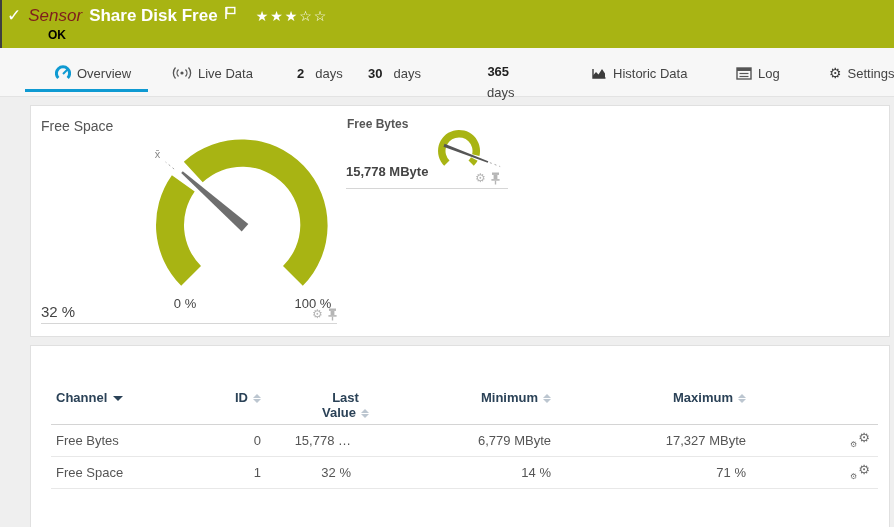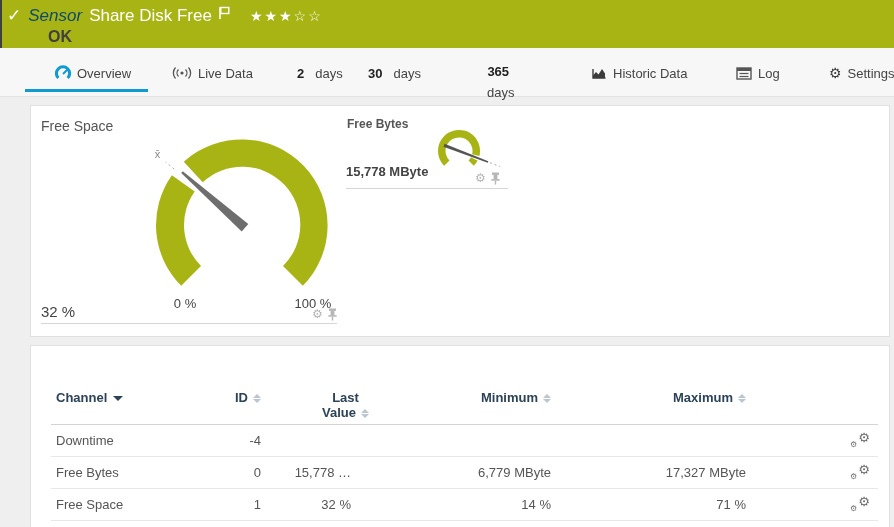--- a/index.html
+++ b/index.html
@@ -5,25 +5,25 @@
   * { margin:0; padding:0; box-sizing:border-box; }
   html,body { width:894px; height:527px; overflow:hidden; background:#efefef;
               font-family:"Liberation Sans","DejaVu Sans",sans-serif; }
   .app { position:relative; width:894px; height:527px; background:#efefef; }
 
   
   .topbar { position:absolute; left:0; top:0; width:894px; height:48px; background:#a8b413; }
   .topbar .edge { position:absolute; left:0; top:0; width:2px; height:48px; background:#3f3f3f; }
   .hrow { position:absolute; left:7px; top:5px; display:flex; align-items:center; }
   .check { color:#fff; font-size:17px; font-weight:bold; margin-right:7px; }
-  .sensor-type { color:#0c4a6e; font-size:17px; font-style:italic; margin-right:7px; }
-  .sensor-title { color:#fff; font-size:17px; font-weight:normal; }
+  .sensor-type { color:#7f1d1d; font-size:17px; font-style:italic; margin-right:7px; }
+  .sensor-title { color:#fff; font-size:17px; font-weight:bold; }
   .flagicon { margin:-6px 0 0 6px; }
   .stars { color:#fff; font-size:14px; letter-spacing:2px; margin-left:20px; }
-  .status-ok { position:absolute; left:48px; top:28px; color:#404040; font-size:16px; font-weight:bold; }
+  .status-ok { position:absolute; left:48px; top:28px; color:#000000; font-size:12px; font-weight:bold; }
 
   
   .tabs { position:absolute; left:0; top:48px; width:894px; height:49px; background:#f7f7f7;
           border-bottom:1px solid #e3e3e3; }
   .tab { position:absolute; top:16px; height:18px; display:flex; align-items:center; gap:6px;
          font-size:13px; color:#444; cursor:pointer; white-space:nowrap; }
   .tab b { color:#222; margin-right:5px; }
   .tab .ticon { flex:0 0 auto; display:block; }
   .tab-indicator { position:absolute; left:25px; top:41px; width:123px; height:3px; background:#0f9ad2; }
 
@@ -224,28 +224,20 @@
             <span>Maximum</span><span class="sort">
                 <i class="up"></i>
                 <i class="down"></i>
               </span>
           </th>
           <th></th>
         </tr>
       </thead>
       <tbody>
         <tr>
-          <td class="ch-channel">Downtime</td>
-          <td>-4</td>
-          <td></td>
-          <td></td>
-          <td></td>
-          <td class="ch-gear"><span class="chsettings"><span class="gbig2">⚙</span><span class="gsmall2">⚙</span></span></td>
-        </tr>
-        <tr>
           <td class="ch-channel">Free Bytes</td>
           <td>0</td>
           <td>15,778 …</td>
           <td>6,779 MByte</td>
           <td>17,327 MByte</td>
           <td class="ch-gear"><span class="chsettings"><span class="gbig2">⚙</span><span class="gsmall2">⚙</span></span></td>
         </tr>
         <tr>
           <td class="ch-channel">Free Space</td>
           <td>1</td>

